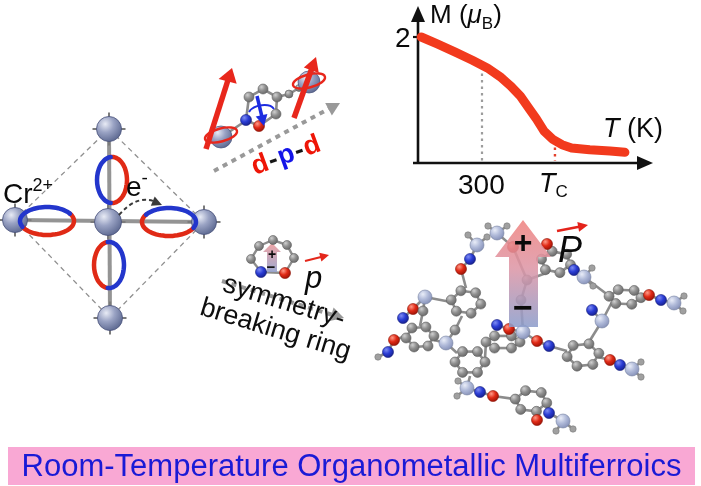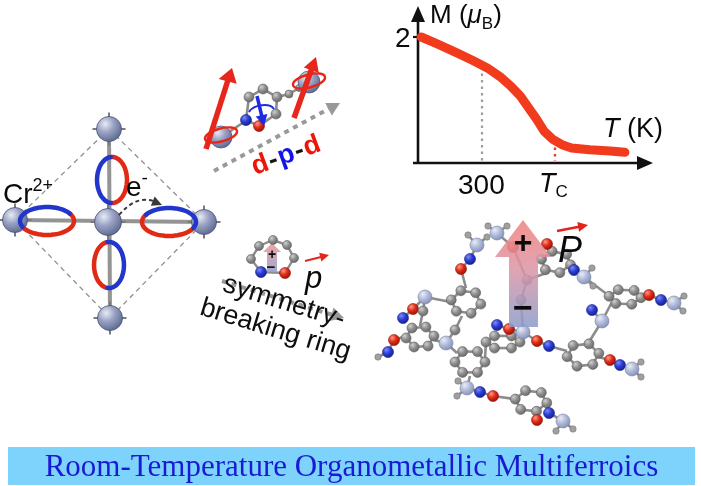--- a/index.html
+++ b/index.html
@@ -404,17 +404,17 @@
 
 <div class="overlay dpd">
   <span class="r">d</span><span class="k">-</span><span class="b">p</span><span class="k">-</span><span class="r">d</span>
 </div>
 
 <div class="overlay symtext">
   <div>symmetry-</div>
   <div>breaking ring</div>
 </div>
 
-<div class="overlay banner" style="background: #7dd3fc; color: rgb(26, 26, 214); font-family: Liberation Serif, serif;">
+<div class="overlay banner" style="background: #f9a8d4; color: rgb(26, 26, 214);">
   <span>Room-Temperature Organometallic Multiferroics</span>
 </div>
 
 </div>
 
 </body></html>

